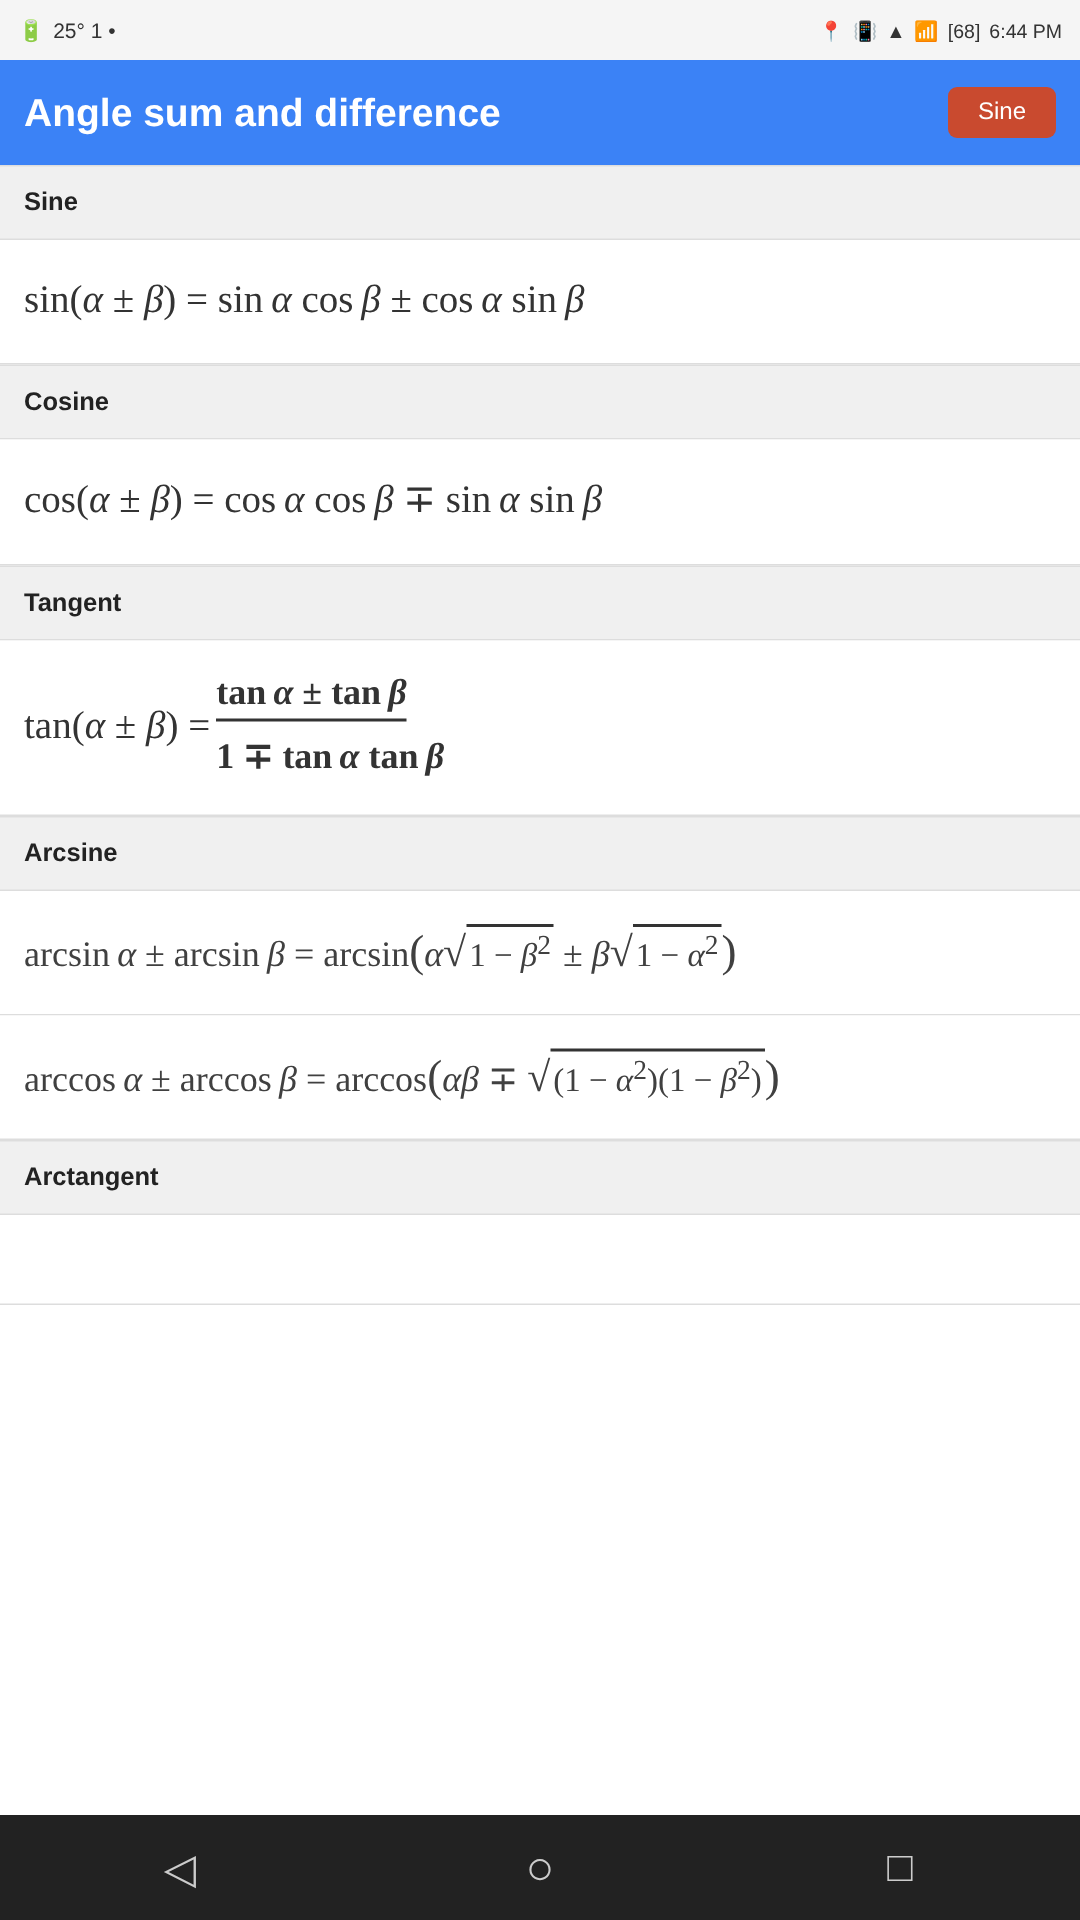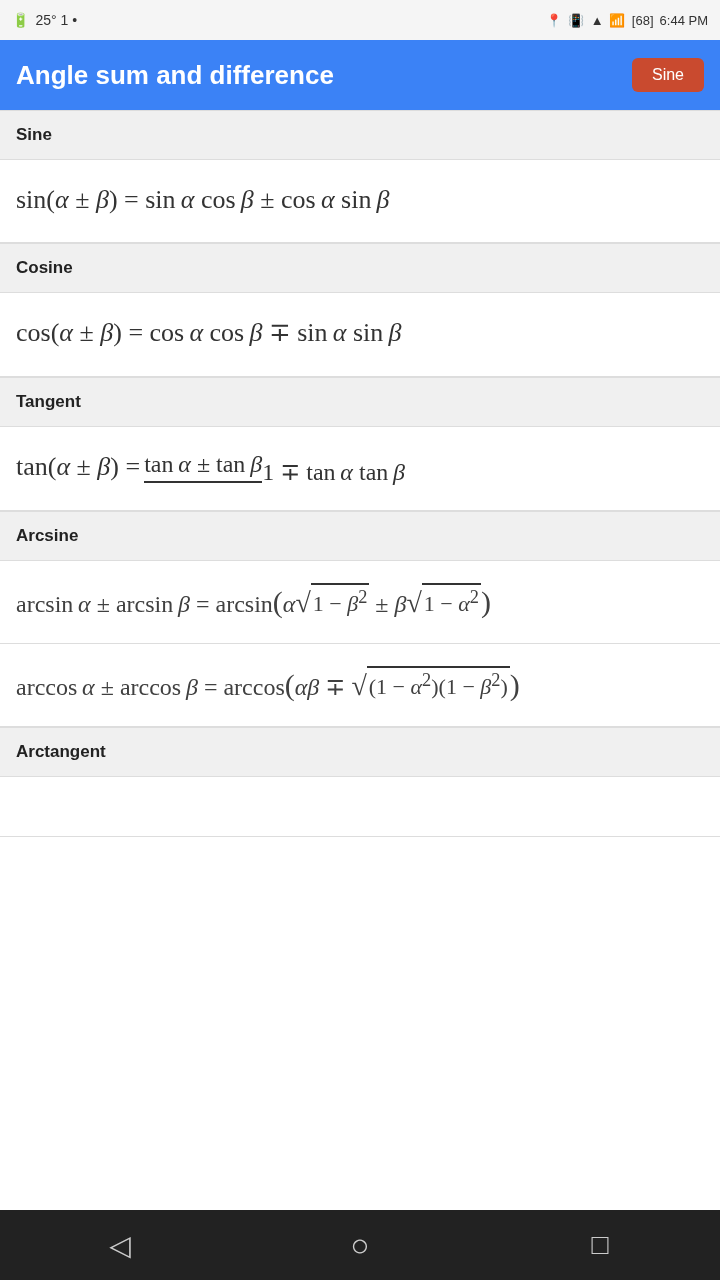--- a/index.html
+++ b/index.html
@@ -96,23 +96,25 @@
 
     
     .tangent-formula {
       display: flex;
       align-items: center;
       font-size: 26px;
       color: #333;
     }
     .frac {
       display: inline-flex;
-      align-items: center;
+      flex-direction: column;
+      align-items: flex-start;
       vertical-align: middle;
       margin: 0 4px;
+      font-weight: bold;
     }
     .frac .numerator {
       border-bottom: 2px solid #333;
       padding-bottom: 3px;
       font-size: 24px;
     }
     .frac .denominator {
       padding-top: 9px;
       font-size: 24px;
     }

